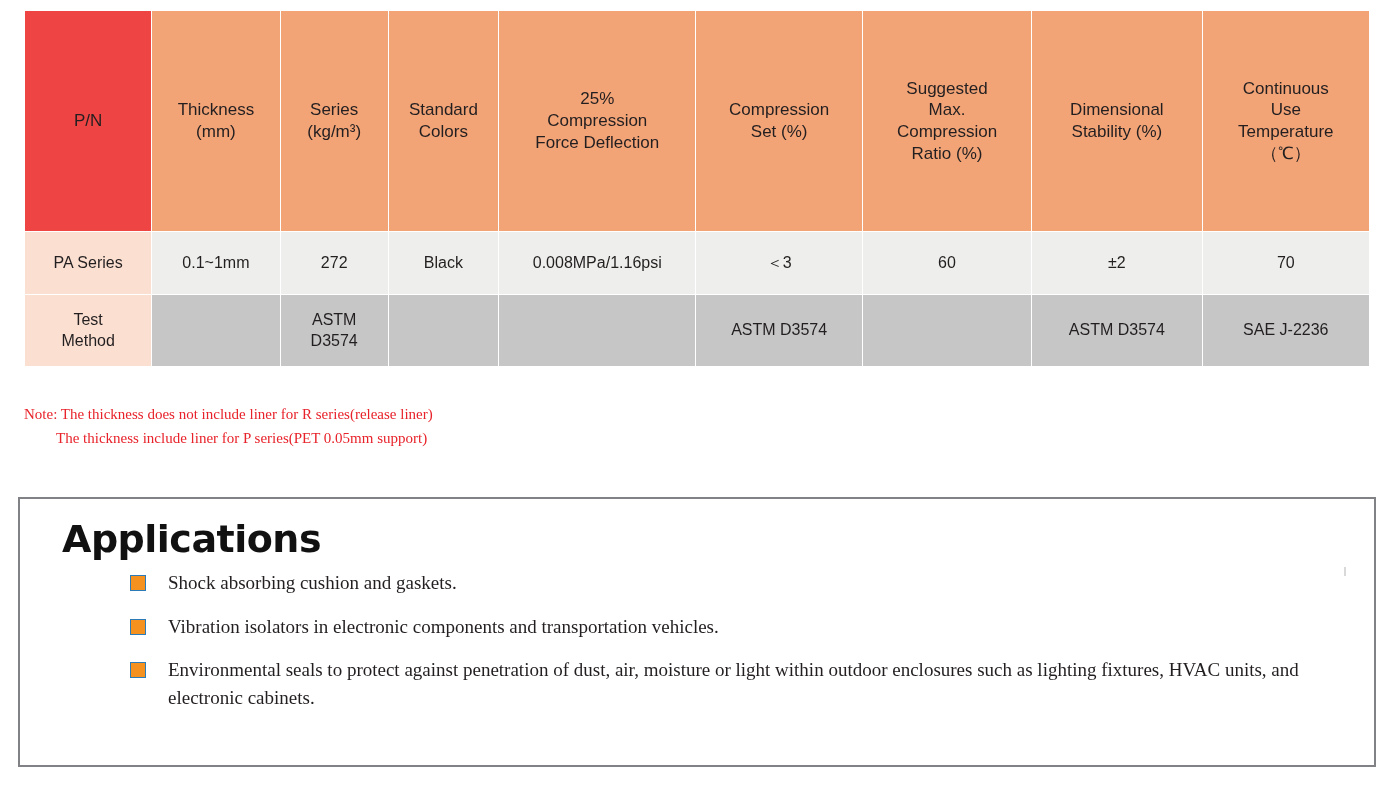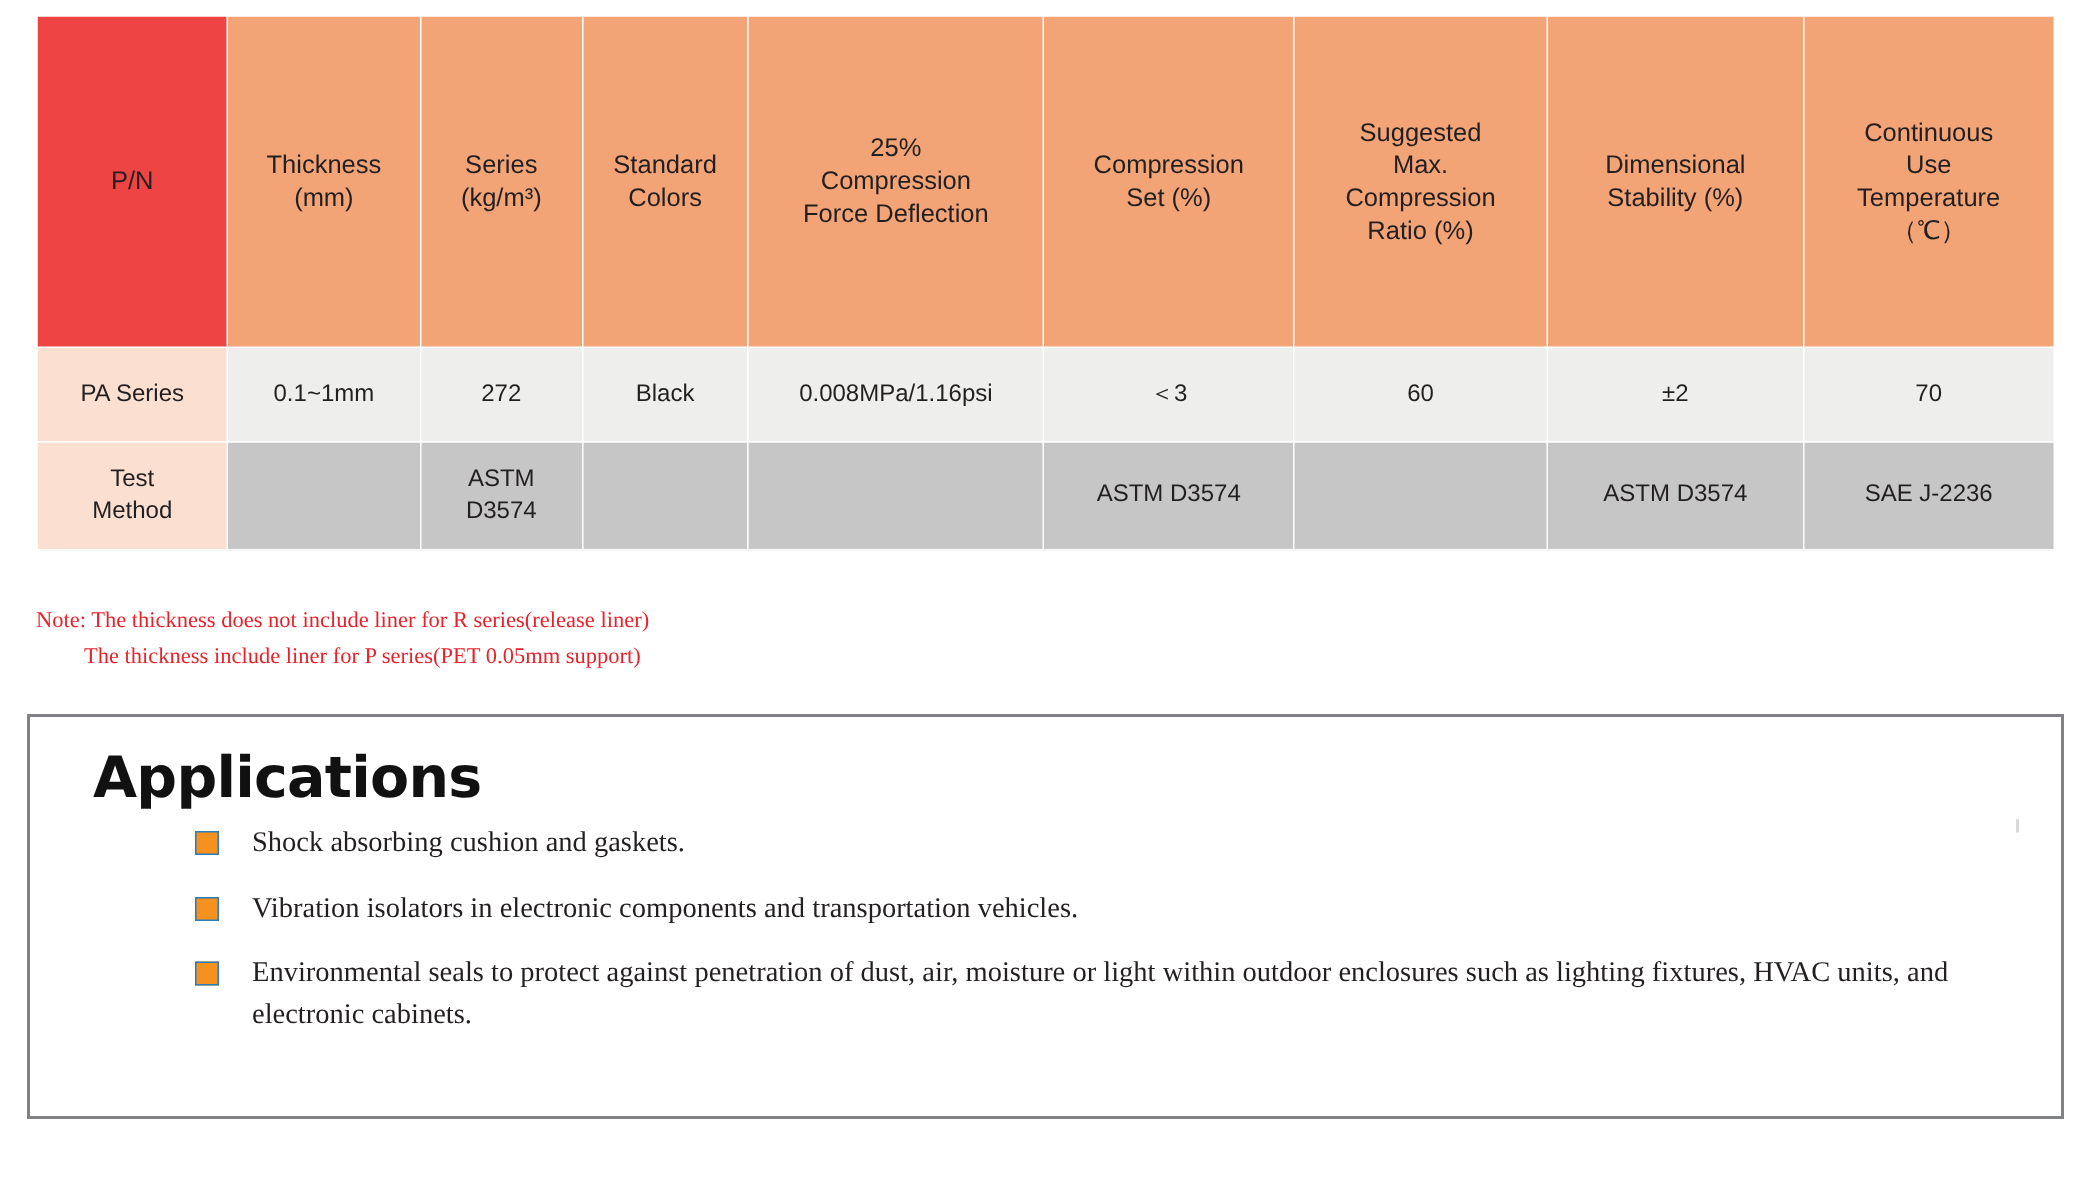--- a/index.html
+++ b/index.html
@@ -91,21 +91,21 @@
     margin-top: 12px;
   }
   .notes .line2 {
     padding-left: 32px;
   }
 
   
   .applications {
     position: absolute;
     left: 18px;
-    top: 476px;
+    top: 497px;
     width: 1358px;
     height: 270px;
     box-sizing: border-box;
     border: 2px solid #808285;
     background: #ffffff;
     padding: 18px 26px 0 26px;
   }
   .applications h2 {
     margin: 0 0 8px 16px;
     font-family: "DejaVu Sans", sans-serif;

